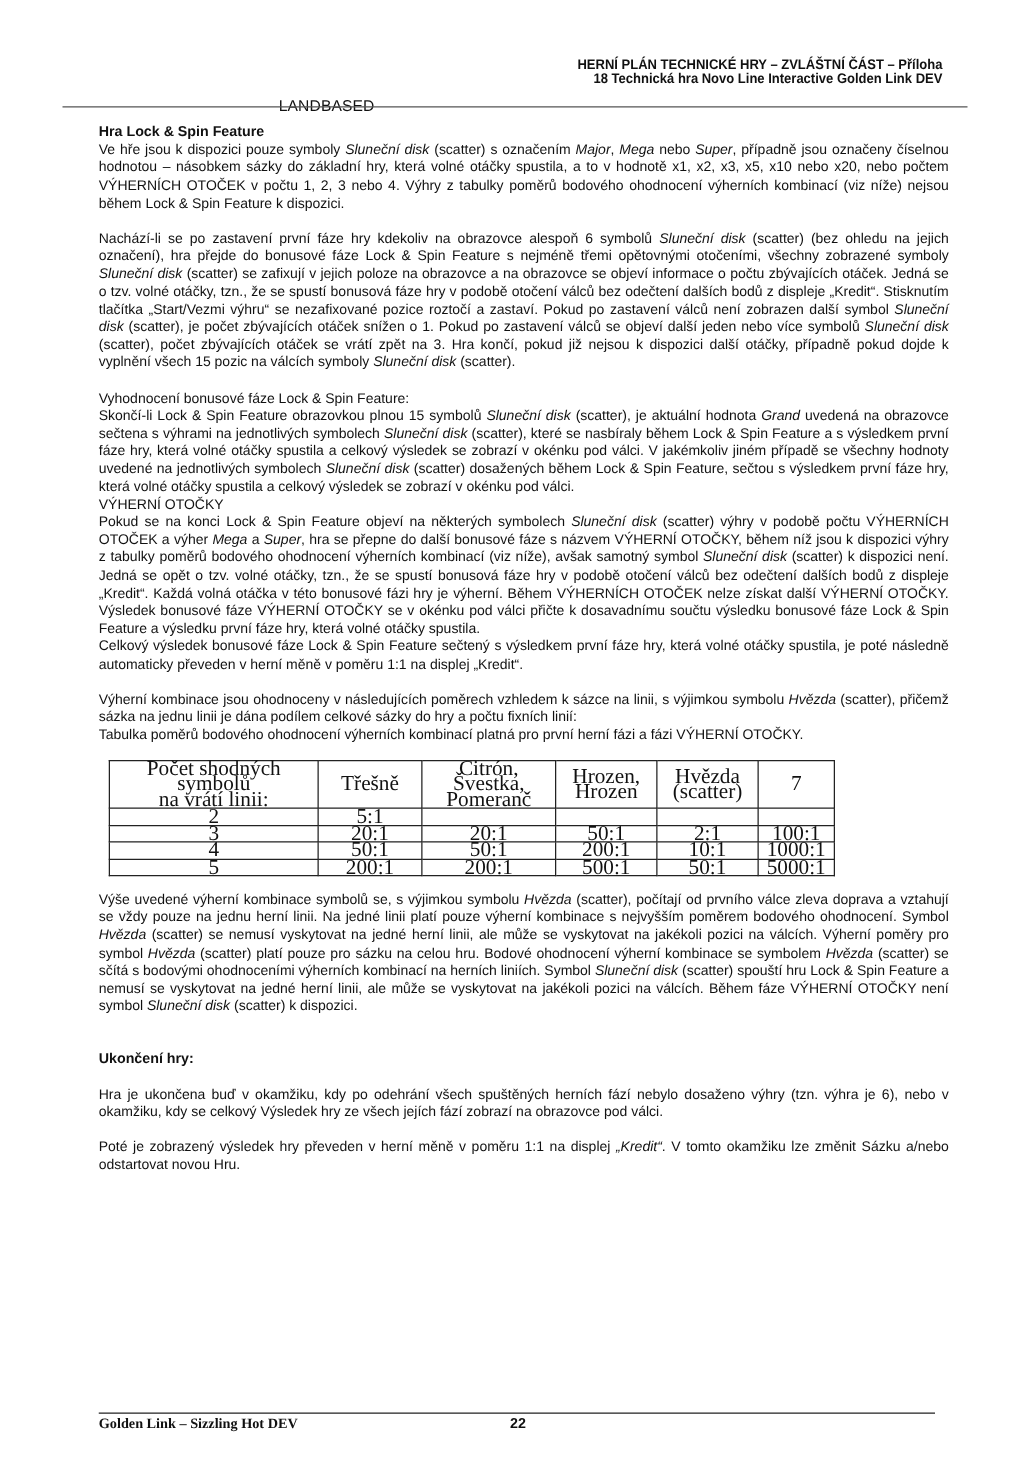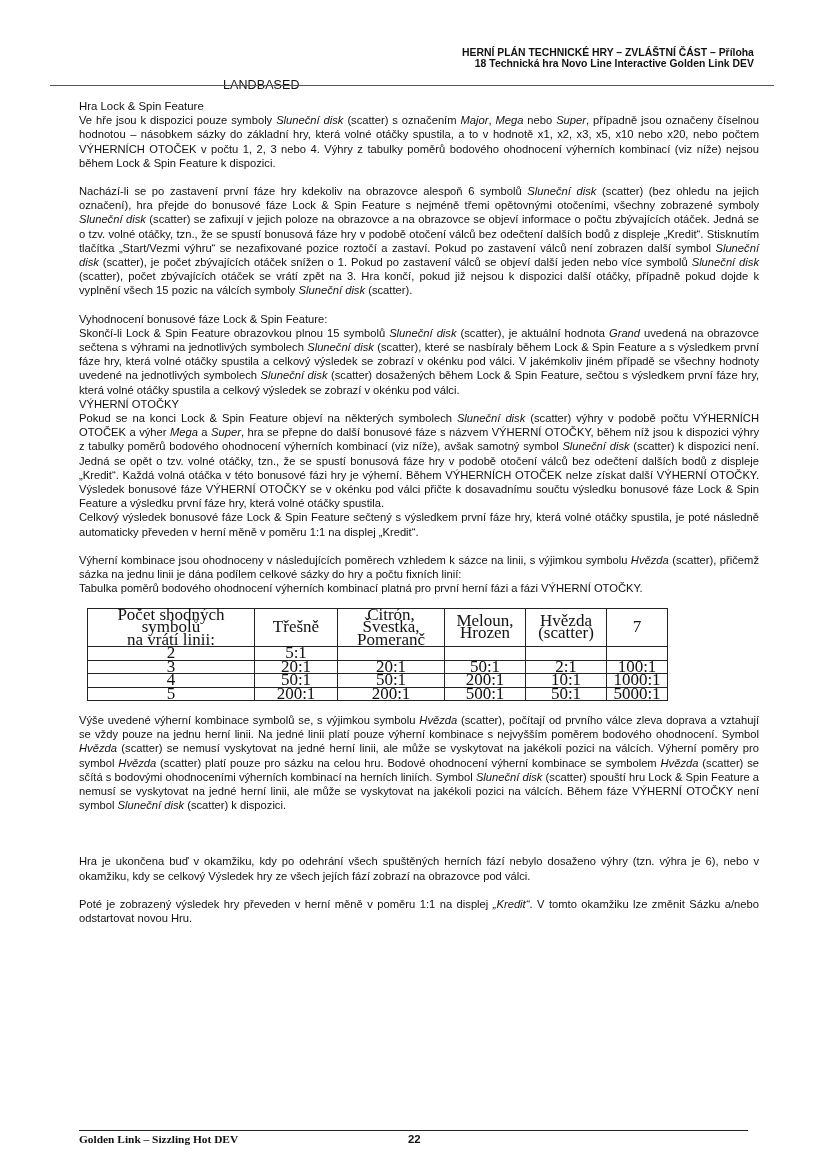--- a/index.html
+++ b/index.html
@@ -20,21 +20,21 @@
       position: absolute; left: 50px; width: 724px; top: 85px;
       height: 0; border-top: 1.5px solid #555555;
     }
     .content {
       position: absolute; left: 79px; width: 680px; top: 99px;
       font-size: 11.2px; line-height: 14.2px;
     }
     .content p { margin: 0; text-align: justify; }
     .content .gap { height: 14px; }
     .content .gap2 { height: 28px; }
-    .content h3 { margin: 0; font-size: 11.4px; font-weight: normal; line-height: 14.2px; }
+    .content h3 { margin: 0; font-size: 11.4px; font-weight: bold; line-height: 14.2px; }
     .content .it { font-style: italic; }
 
     table.payout {
       border-collapse: collapse; margin: 12px 0 12px 8px;
       font-size: 17px; line-height: 12.5px; font-family: Liberation Serif, serif;
     }
     table.payout th, table.payout td {
       border: 1px solid #222222; text-align: center; font-weight: normal;
       padding: 0 3px;
     }
@@ -95,21 +95,21 @@
             <div>na vrátí linii:</div>
           </th>
           <th class="c1">
             <div>Třešně</div>
           </th>
           <th class="c2">
             <div>Citrón, Švestka,</div>
             <div>Pomeranč</div>
           </th>
           <th class="c3">
-            <div>Meloun,</div>
+            <div>Hrozen,</div>
             <div>Hrozen</div>
           </th>
           <th class="c4">
             <div>Hvězda</div>
             <div>(scatter)</div>
           </th>
           <th class="c5">
             <div>7</div>
           </th>
         </tr>
@@ -145,20 +145,21 @@
           <td class="c2">200:1</td>
           <td class="c3">500:1</td>
           <td class="c4">50:1</td>
           <td class="c5">5000:1</td>
         </tr>
       </tbody>
   </table>
 
   <p><span>Výše uvedené výherní kombinace symbolů se, s výjimkou symbolu </span><span class="it">Hvězda</span><span> (scatter), počítají od prvního válce zleva doprava a vztahují se vždy pouze na jednu herní linii. Na jedné linii platí pouze výherní kombinace s nejvyšším poměrem bodového ohodnocení. Symbol </span><span class="it">Hvězda</span><span> (scatter) se nemusí vyskytovat na jedné herní linii, ale může se vyskytovat na jakékoli pozici na válcích. Výherní poměry pro symbol </span><span class="it">Hvězda</span><span> (scatter) platí pouze pro sázku na celou hru. Bodové ohodnocení výherní kombinace se symbolem </span><span class="it">Hvězda</span><span> (scatter) se sčítá s bodovými ohodnoceními výherních kombinací na herních liniích. Symbol </span><span class="it">Sluneční disk</span><span> (scatter) spouští hru Lock &amp; Spin Feature a nemusí se vyskytovat na jedné herní linii, ale může se vyskytovat na jakékoli pozici na válcích. Během fáze VÝHERNÍ OTOČKY není symbol </span><span class="it">Sluneční disk</span><span> (scatter) k dispozici.</span></p>
   <div class="gap2"></div>
+  <h3>Ukončení hry:</h3>
   <div class="gap"></div>
   <p><span>Hra je ukončena buď v okamžiku, kdy po odehrání všech spuštěných herních fází nebylo dosaženo výhry (tzn. výhra je 6), nebo v okamžiku, kdy se celkový Výsledek hry ze všech jejích fází zobrazí na obrazovce pod válci.</span></p>
   <div class="gap"></div>
   <p><span>Poté je zobrazený výsledek hry převeden v herní měně v poměru 1:1 na displej </span><span class="it">„Kredit“</span><span>. V tomto okamžiku lze změnit Sázku a/nebo odstartovat novou Hru.</span></p>
 </div>
 
 <div>
   <div class="footer-rule"></div>
   <div class="footer-left">Golden Link – Sizzling Hot DEV</div>
   <div class="footer-page">22</div>

